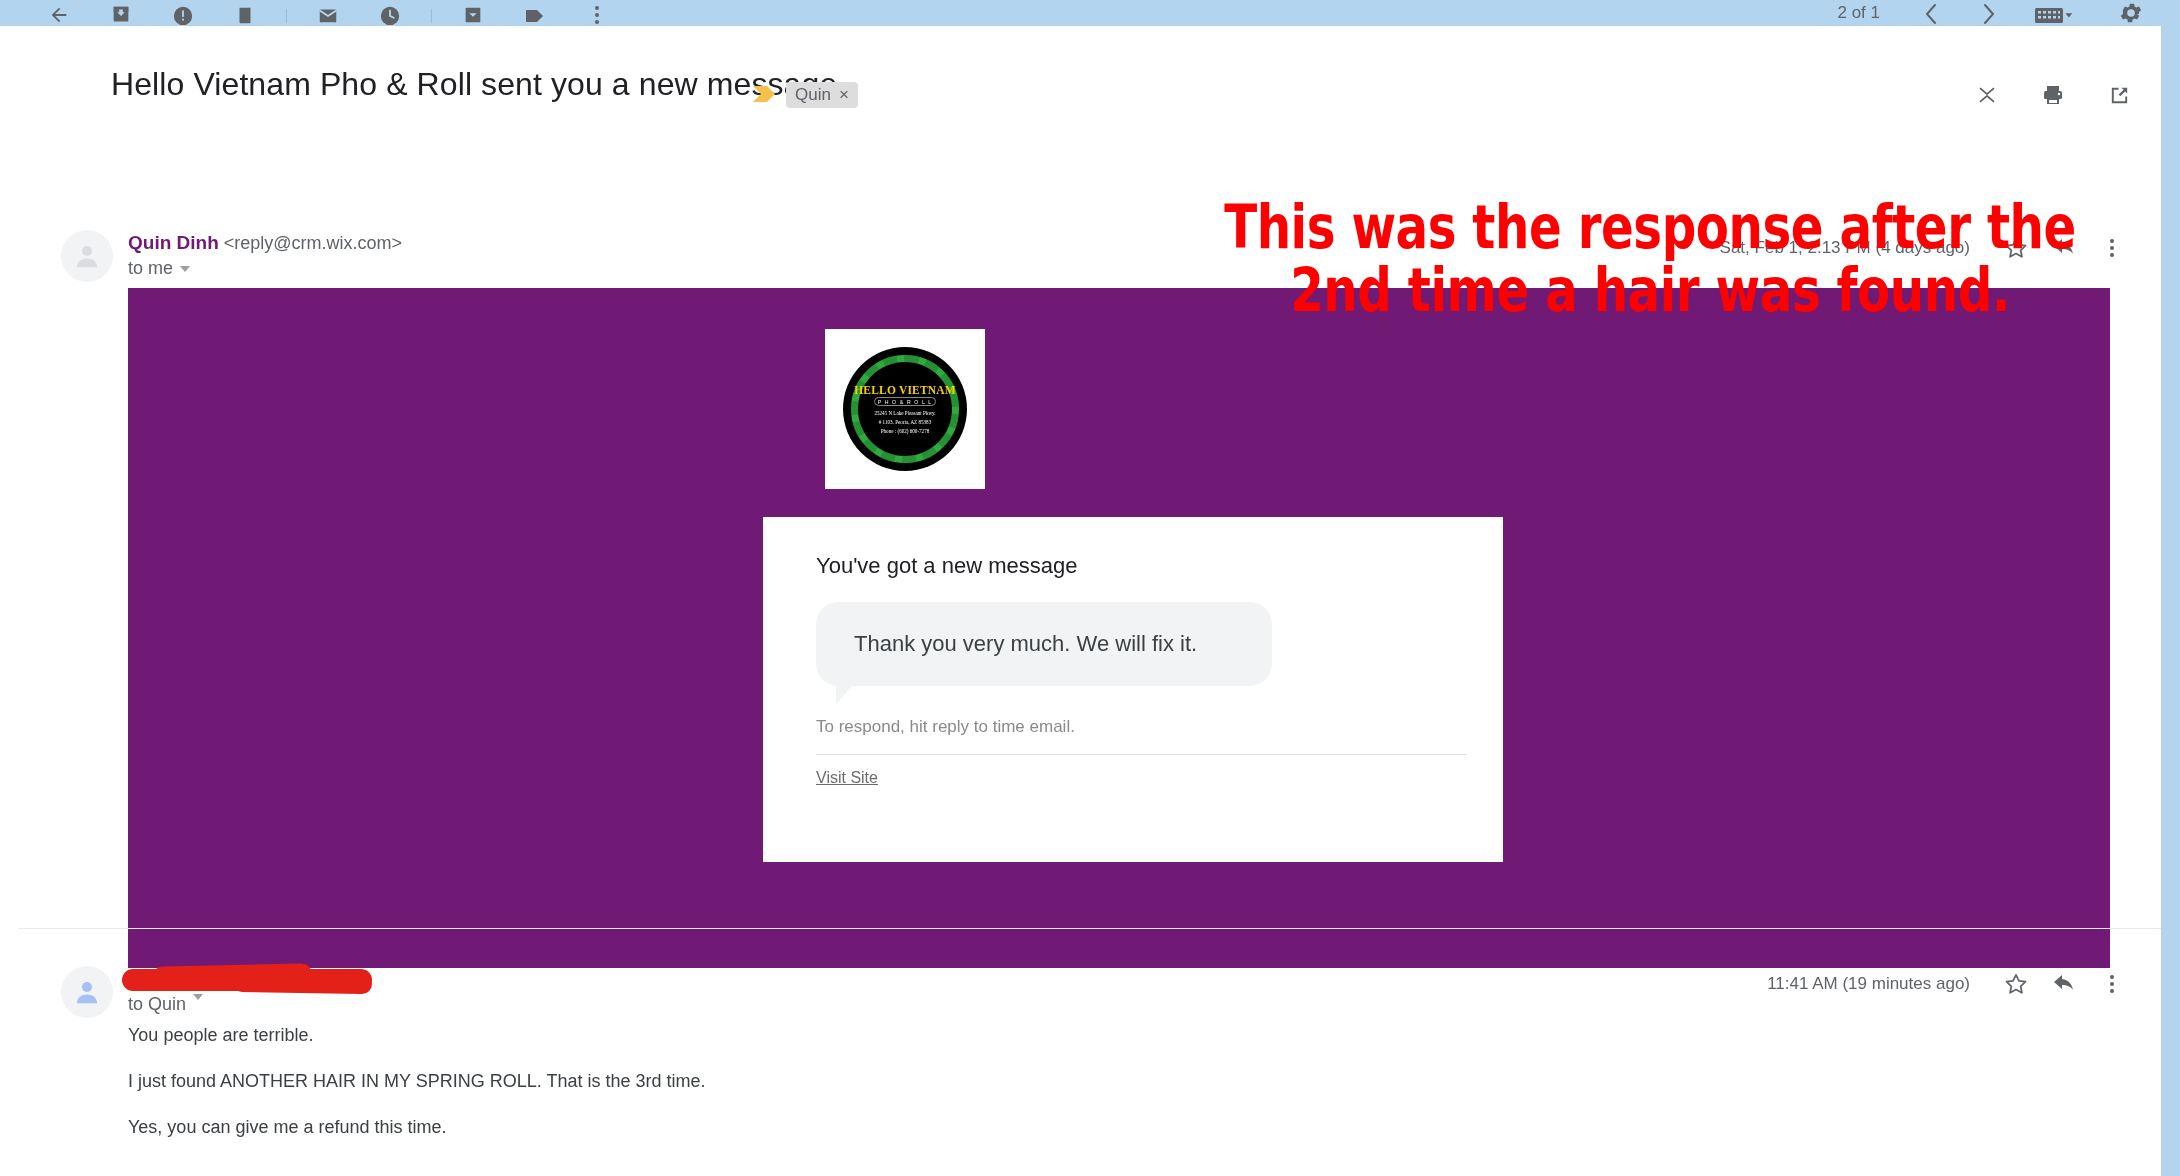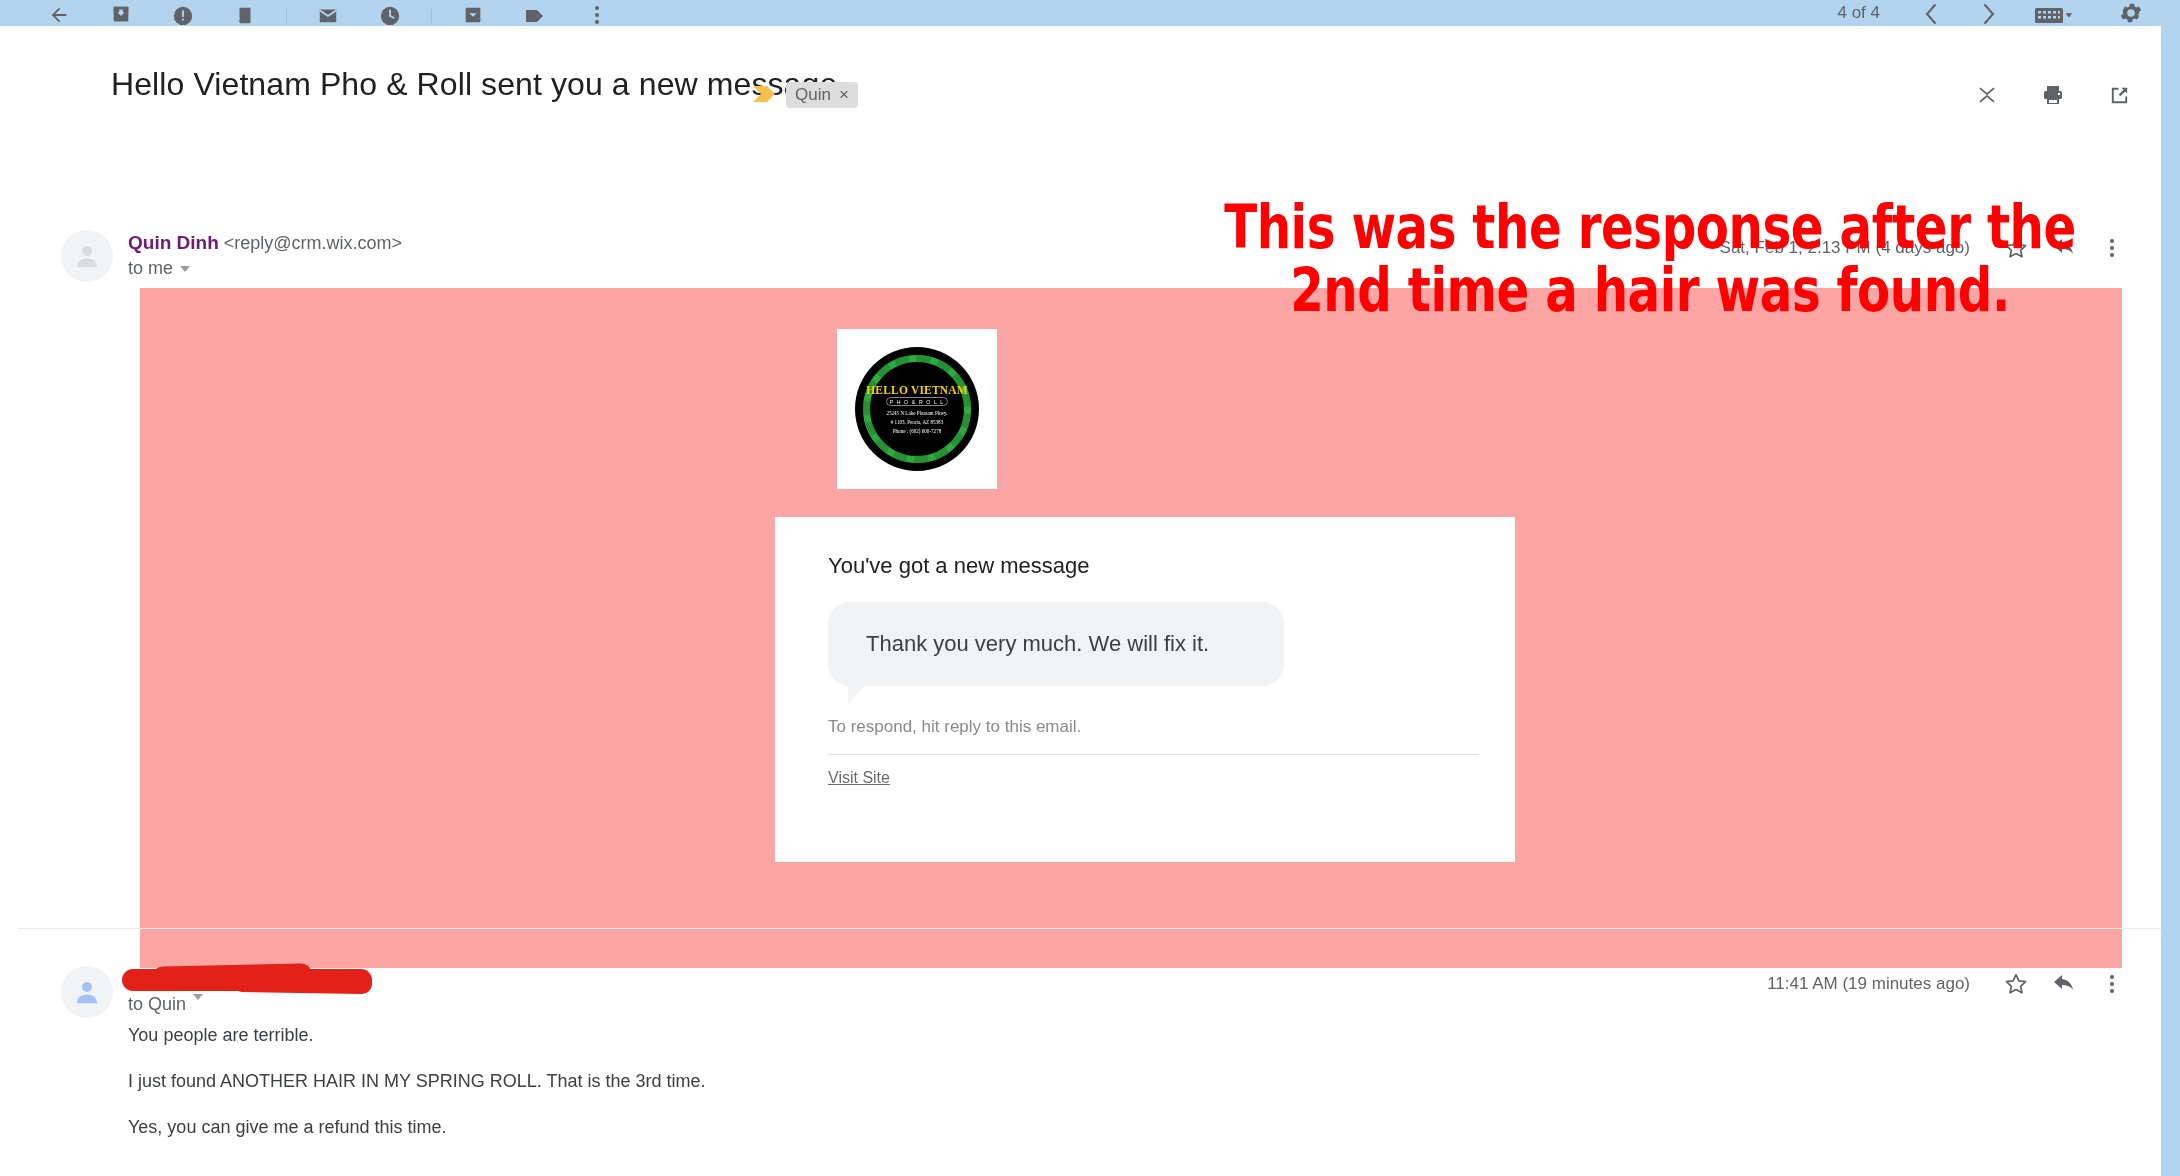--- a/index.html
+++ b/index.html
@@ -122,23 +122,23 @@
     display: flex; align-items: center; gap: 0;
   }
   .meta-time {
     font-size: 17px; color: #5f6368; white-space: nowrap;
     margin-right: 22px;
   }
   .meta-btn { width: 48px; height: 36px; display:flex; align-items:center; justify-content:center; }
 
   
   .email-body {
-    position: absolute; left: 122px; top: 184px;
+    position: absolute; left: 110px; top: 184px;
     width: 1982px; height: 680px;
-    background: #fca5a5;
+    background: #701a75;
     overflow: hidden;
   }
   .logo-box {
     position: absolute; left: 697px; top: 41px;
     width: 160px; height: 160px;
     background: #ffffff;
     display: flex; align-items: center; justify-content: center;
   }
   .logo-circle {
     width: 124px; height: 124px; border-radius: 50%;
@@ -353,21 +353,21 @@
     <div class="tb-btn">
       <svg class="tb-ico" width="8" height="22" viewBox="0 0 6 22">
           <circle cx="3" cy="4" r="2" fill="#5f6368"></circle>
           <circle cx="3" cy="11" r="2" fill="#5f6368"></circle>
           <circle cx="3" cy="18" r="2" fill="#5f6368"></circle>
         </svg>
     </div>
   </div>
 
   <div class="toolbar-right">
-    <div class="count-label">4 of 4</div>
+    <div class="count-label">2 of 1</div>
     <div class="nav-btn">
       <svg width="16" height="24" viewBox="0 0 16 24">
           <path d="M12 3L4 12l8 9" stroke="#5f6368" stroke-width="2" fill="none" stroke-linecap="round"></path>
         </svg>
     </div>
     <div class="nav-btn">
       <svg width="16" height="24" viewBox="0 0 16 24">
           <path d="M4 3l8 9-8 9" stroke="#5f6368" stroke-width="2" fill="none" stroke-linecap="round"></path>
         </svg>
     </div>
@@ -485,21 +485,21 @@
           </div>
         </div>
       </div>
 
       <div class="msg-card">
         <div class="card-title">You've got a new message</div>
         <div class="bubble">
           <span class="bubble-text">Thank you very much. We will fix it.</span>
         </div>
         <div class="bubble-tail"></div>
-        <div class="respond-note">To respond, hit reply to this email.</div>
+        <div class="respond-note">To respond, hit reply to time email.</div>
         <div class="card-divider"></div>
         <a class="visit-link">Visit Site</a>
       </div>
     </div>
   </div>
 
   <div class="msg-divider"></div>
 
   <div class="msg2">
     <div class="avatar2">

